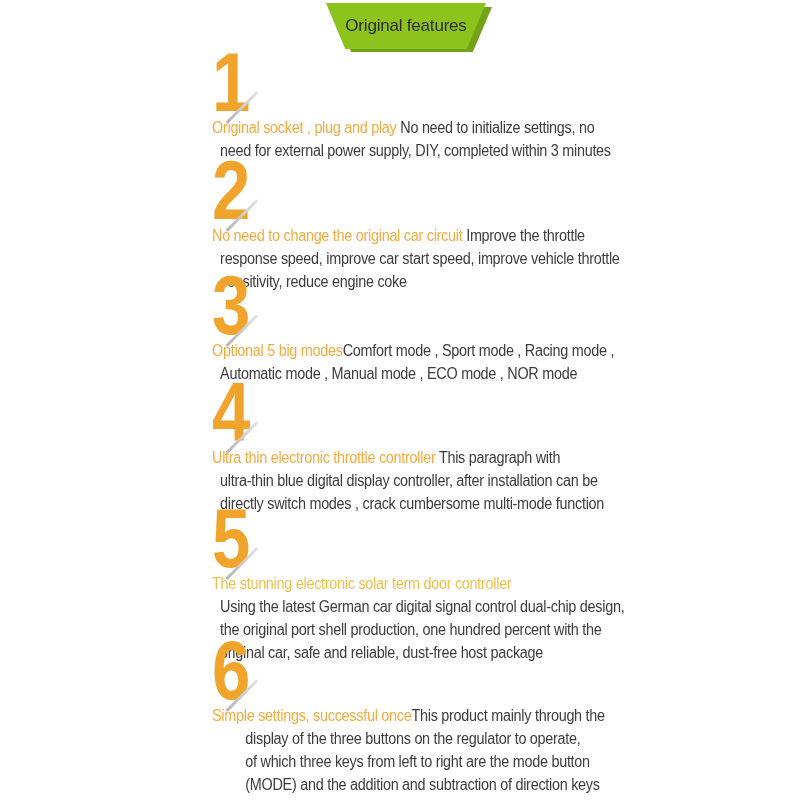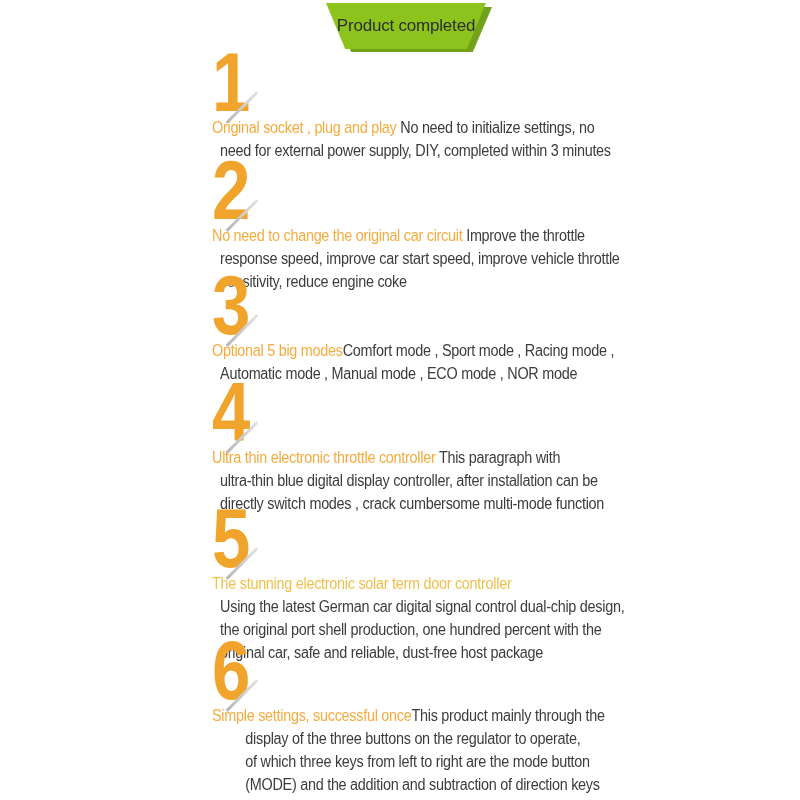--- a/index.html
+++ b/index.html
@@ -103,21 +103,21 @@
   .body { white-space: pre-line; }
 </style>
 </head>
 <body>
 
 <div class="page" style="--page-bg: #ffffff; --num-color: #f0a42c; --heading-color: #f5ab3e; --body-color: #3c3c3c; --banner-bg: #8cc41d; --banner-shadow: #72a21a; --banner-text: #2d2d2d;">
 
   <div class="banner-wrap">
     <div class="banner-shadow"></div>
     <div class="banner">
-      <span>Product completed</span>
+      <span>Original features</span>
     </div>
   </div>
 
   <div class="features" id="features">
   <div class="section s1">
     <div class="num-row">
       <span class="num">1</span>
       <span class="slash"></span>
     </div>
     <p class="text">

